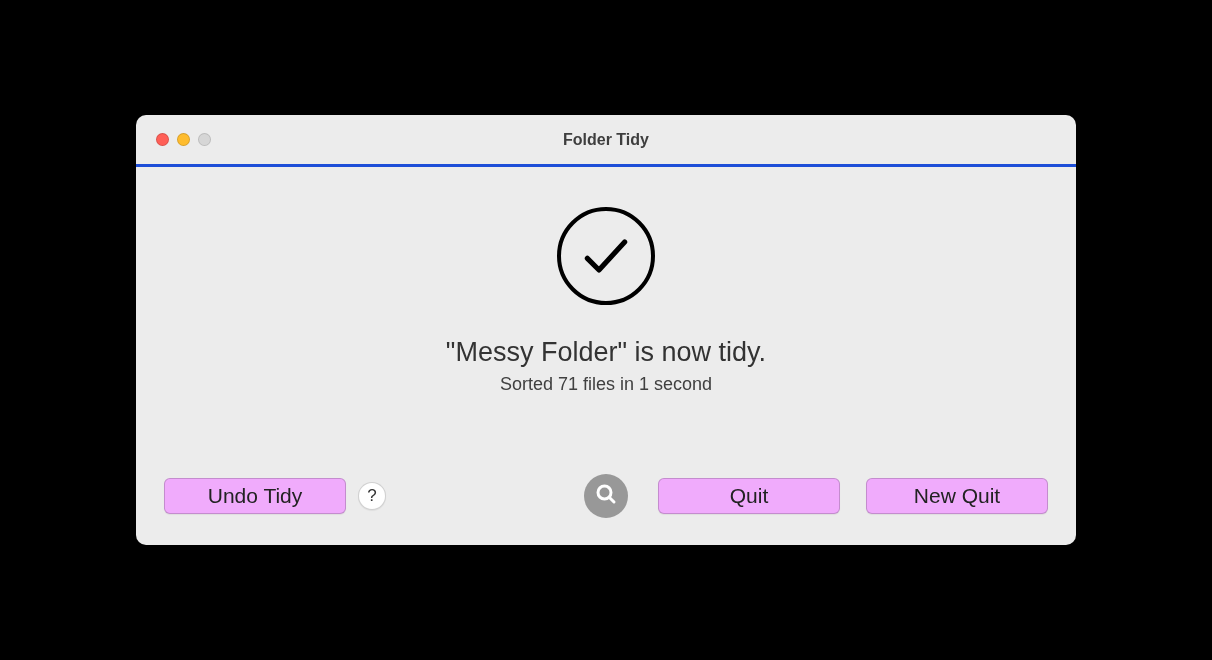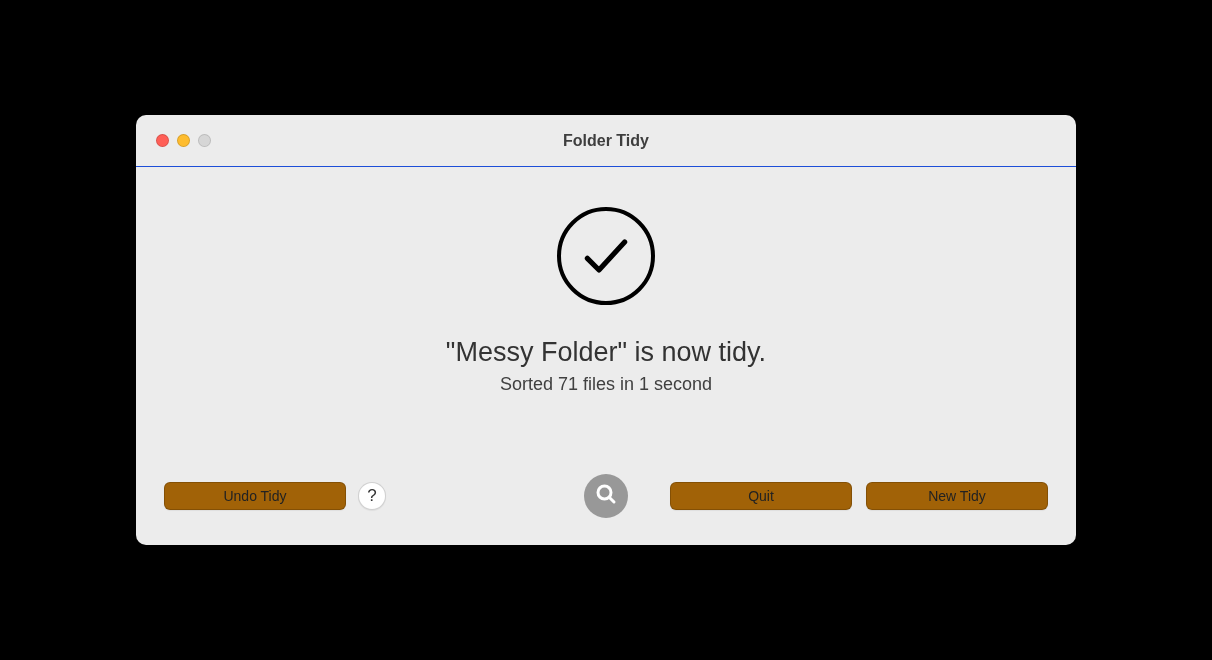--- a/index.html
+++ b/index.html
@@ -21,21 +21,21 @@
       height: 430px;
       background: #ececec;
       border-radius: 10px;
       box-shadow: 0 20px 60px rgba(0,0,0,0.5), 0 0 0 1px rgba(0,0,0,0.1);
       overflow: hidden;
       display: flex;
       flex-direction: column;
     }
     .titlebar {
       height: 52px;
-      border-bottom: 1px solid #1d4ed8;
+      border-bottom: 3px solid #1d4ed8;
       display: flex;
       align-items: center;
       position: relative;
       padding: 0 20px;
     }
     .traffic-lights {
       display: flex;
       gap: 8px;
       position: absolute;
       left: 20px;
@@ -109,27 +109,27 @@
       gap: 12px;
     }
     .footer-center {
       position: absolute;
       left: 50%;
       transform: translateX(-50%);
     }
     .footer-right {
       margin-left: auto;
       display: flex;
-      gap: 14px;
+      gap: 26px;
     }
     .btn {
-      background: #a16207;
+      background: #f0abfc;
       border: 0.5px solid rgba(0,0,0,0.18);
       border-radius: 6px;
-      font-size: 14px;
+      font-size: 21px;
       color: #222;
       padding: 5px 0;
       box-shadow: 0 1px 1px rgba(0,0,0,0.06);
       cursor: default;
       width: 182px;
       text-align: center;
     }
     .btn-undo {
       width: 182px;
     }
@@ -195,16 +195,16 @@
         <span>
           <svg viewBox="0 0 24 24" fill="none" stroke="#ffffff" stroke-width="3" stroke-linecap="round">
             <circle cx="10.5" cy="10.5" r="6.5"></circle>
             <line x1="20" y1="20" x2="15.2" y2="15.2"></line>
           </svg>
         </span>
       </div>
     </div>
     <div class="footer-right">
       <div class="btn">Quit</div>
-      <div class="btn">New Tidy</div>
+      <div class="btn">New Quit</div>
     </div>
   </div>
 </div>
 
 </body></html>

